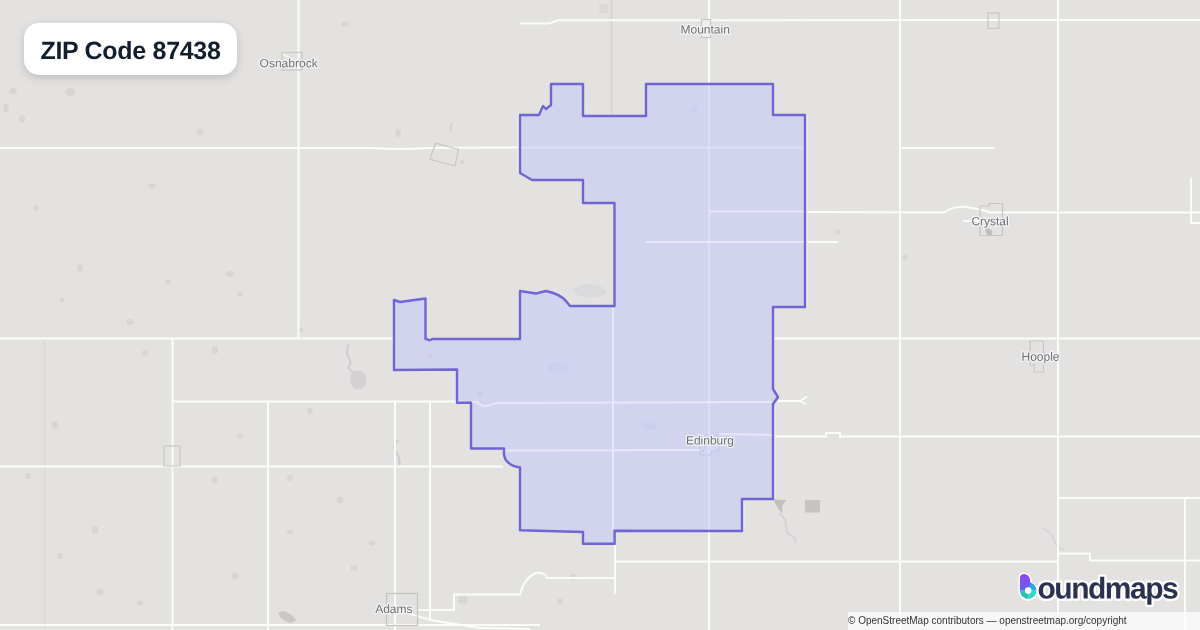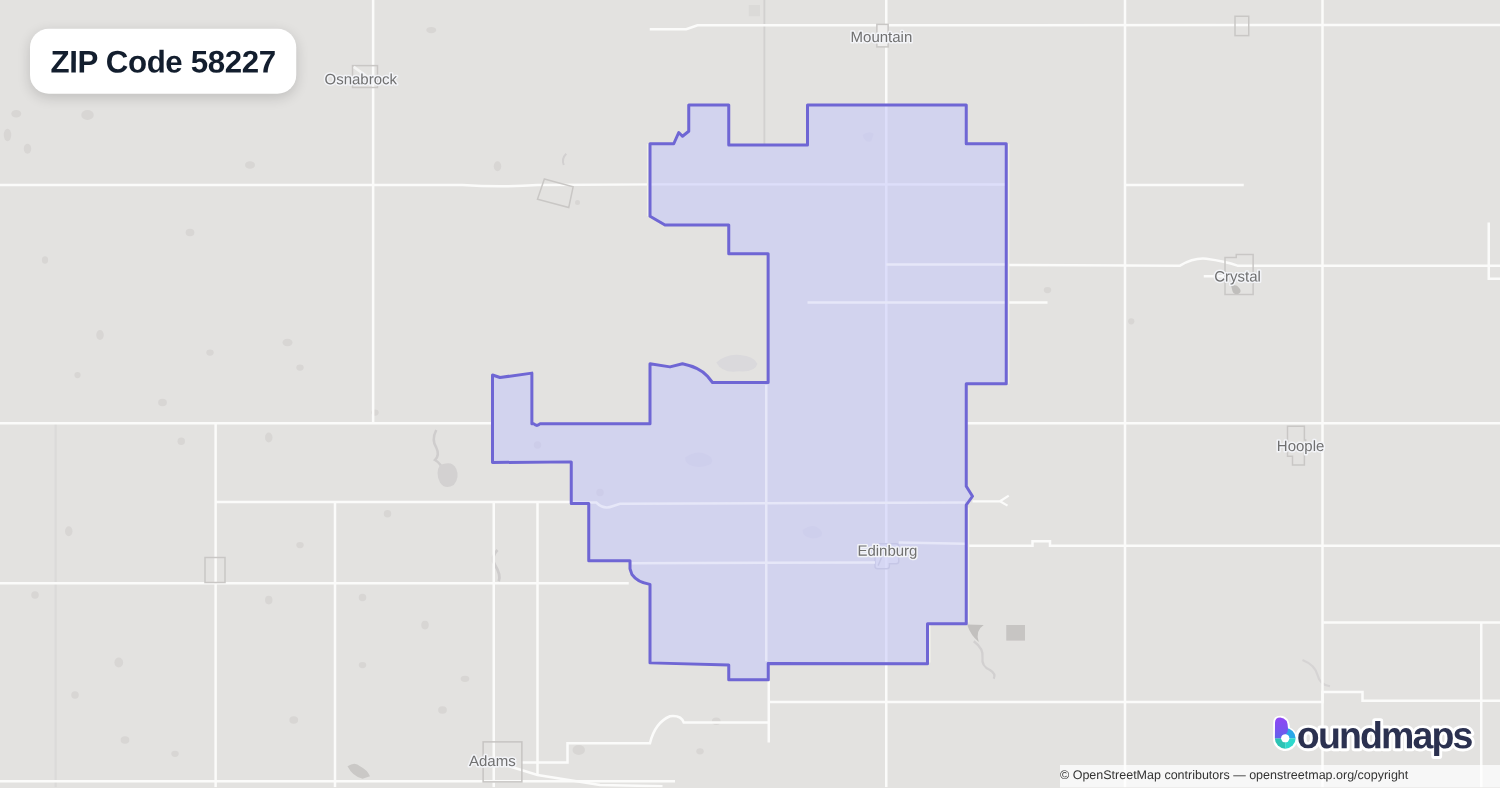--- a/index.html
+++ b/index.html
@@ -238,15 +238,15 @@
     <linearGradient id="petalgrad" x1="0" y1="574" x2="0" y2="591" gradientUnits="userSpaceOnUse">
       <stop offset="0" stop-color="#8f46f5"></stop>
       <stop offset="0.5" stop-color="#7b52f0"></stop>
       <stop offset="1" stop-color="#5f64ea"></stop>
     </linearGradient>
   </defs>
 </svg>
 
 <div style="position:absolute;left:24px;top:23px;width:213px;height:52px;background:#ffffff;border-radius:15px;box-shadow:0 3px 10px rgba(0,0,0,0.16);"></div>
 
-<div style="position:absolute;left:24px;top:23px;width:213px;height:52px;line-height:55px;text-align:center;font-size:25px;transform:rotate(0.03deg);opacity:0.999;font-weight:bold;color:#131e2e;letter-spacing:-0.3px;">ZIP Code 58227</div>
+<div style="position:absolute;left:24px;top:23px;width:213px;height:52px;line-height:55px;text-align:center;font-size:25px;transform:rotate(0.03deg);opacity:0.999;font-weight:bold;color:#131e2e;letter-spacing:-0.3px;">ZIP Code 87438</div>
 
 <div style="position:absolute;left:848px;top:612px;width:352px;height:30px;background:rgba(255,255,255,0.72);box-sizing:border-box;padding-right:6px;line-height:18px;transform:rotate(0.02deg);opacity:0.999;text-align:left;font-size:10px;color:#333333;white-space:nowrap;">© OpenStreetMap contributors — openstreetmap.org/copyright</div>
 
 </body></html>

